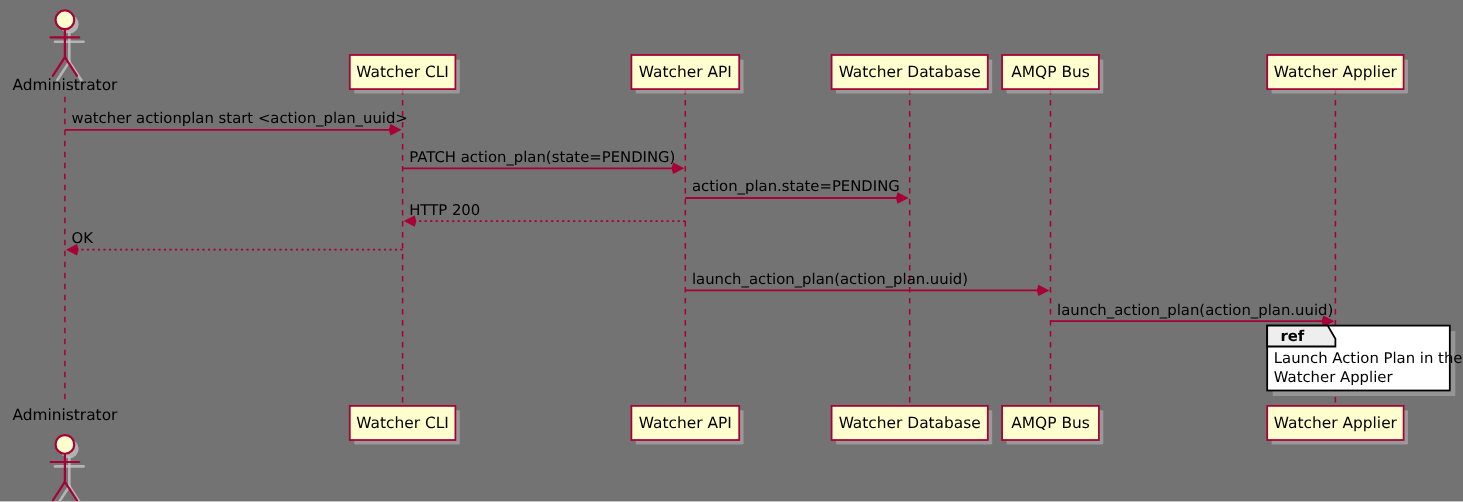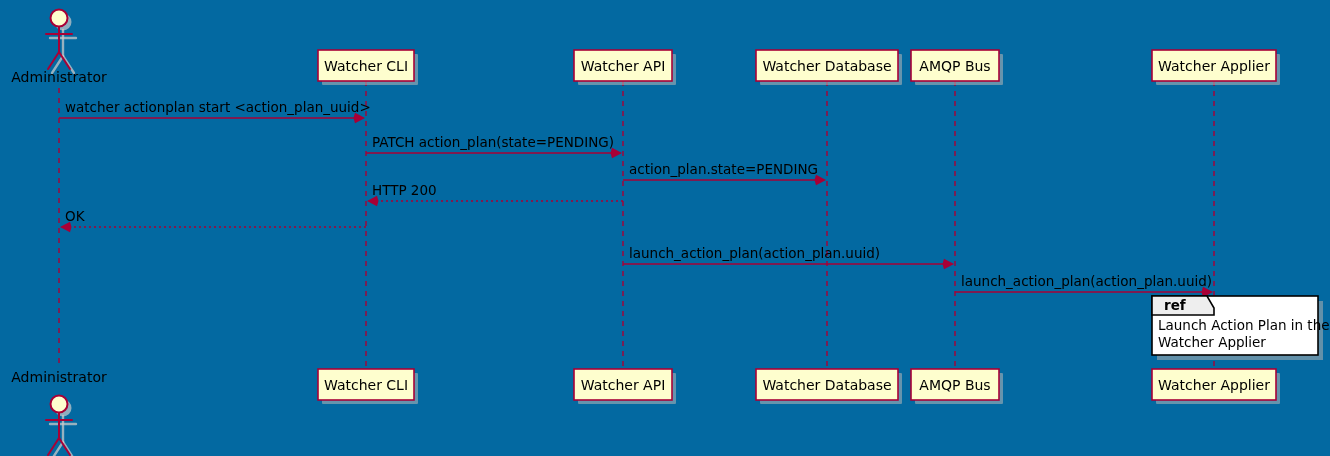--- a/index.html
+++ b/index.html
@@ -4,21 +4,21 @@
 <style>
   html, body {
     margin: 0;
     padding: 0;
     background: #ffffff;
   }
   #diagram {
     position: relative;
     width: 1330px;
     height: 456px;
-    background: #0369a1;
+    background: #737373;
     font-family: "DejaVu Sans", "Liberation Sans", sans-serif;
     overflow: hidden;
   }
   svg#canvas {
     position: absolute;
     left: 0;
     top: 0;
     width: 1330px;
     height: 456px;
   }

